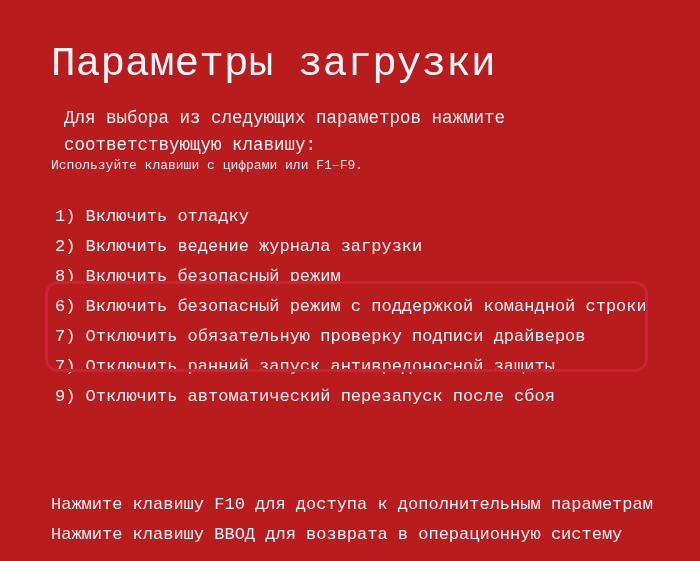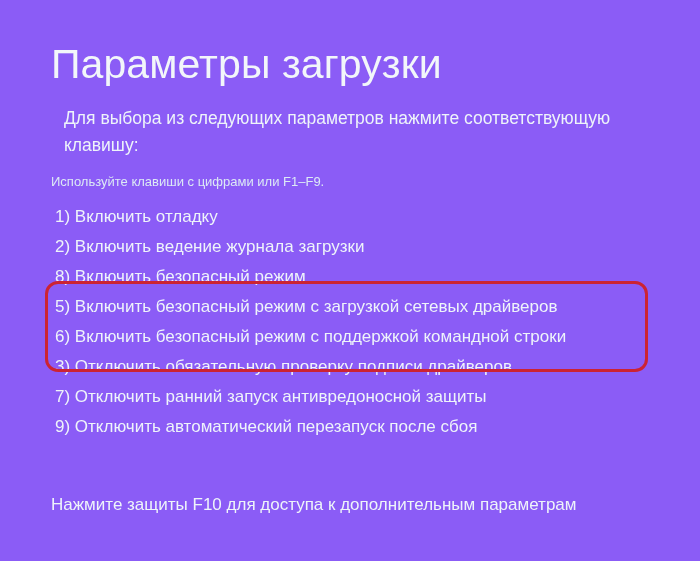--- a/index.html
+++ b/index.html
@@ -13,21 +13,22 @@
     background: #2069b4;
     font-family: "Liberation Sans", sans-serif;
     overflow: hidden;
     position: relative;
     -webkit-font-smoothing: antialiased;
   }
 
   .screen {
     position: absolute;
     inset: 0;
-    background: #8b5cf6;
+    background: #b91c1c;
+    font-family: Liberation Mono, monospace;
   }
 
   .content {
     position: absolute;
     left: 51px;
     top: 0;
     width: 620px;
   }
 
   .page-title {
@@ -49,21 +50,21 @@
     width: 604px;
     font-size: 17.5px;
     font-weight: 300;
     line-height: 27px;
     color: #eef4fa;
   }
 
   .hint {
     position: absolute;
     left: 0;
-    top: 160px;
+    top: 144px;
     font-size: 13px;
     font-weight: 300;
     color: #dce9f5;
     line-height: 18px;
     white-space: nowrap;
   }
 
   .options {
     position: absolute;
     left: 0;
@@ -120,28 +121,28 @@
     <h1 class="page-title">Параметры загрузки</h1>
 
     <p class="instruction">Для выбора из следующих параметров нажмите соответствующую клавишу:</p>
 
     <p class="hint">Используйте клавиши с цифрами или F1–F9.</p>
 
     <ul class="options">
       <li class="option-item">1) Включить отладку</li>
       <li class="option-item">2) Включить ведение журнала загрузки</li>
       <li class="option-item">8) Включить безопасный режим</li>
-      <li class="option-item">5) Включить безопасный режим с загрузкой сетевых драйверов</li>
       <li class="option-item">6) Включить безопасный режим с поддержкой командной строки</li>
-      <li class="option-item">3) Отключить обязательную проверку подписи драйверов</li>
+      <li class="option-item">7) Отключить обязательную проверку подписи драйверов</li>
       <li class="option-item">7) Отключить ранний запуск антивредоносной защиты</li>
       <li class="option-item">9) Отключить автоматический перезапуск после сбоя</li>
     </ul>
 
     <div class="footer">
-      <div class="footer-line">Нажмите защиты F10 для доступа к дополнительным параметрам</div>
+      <div class="footer-line">Нажмите клавишу F10 для доступа к дополнительным параметрам</div>
+      <div class="footer-line">Нажмите клавишу ВВОД для возврата в операционную систему</div>
     </div>
 
   </div>
 
   <div class="highlight-box"></div>
 
 </div>
 
 </body></html>

